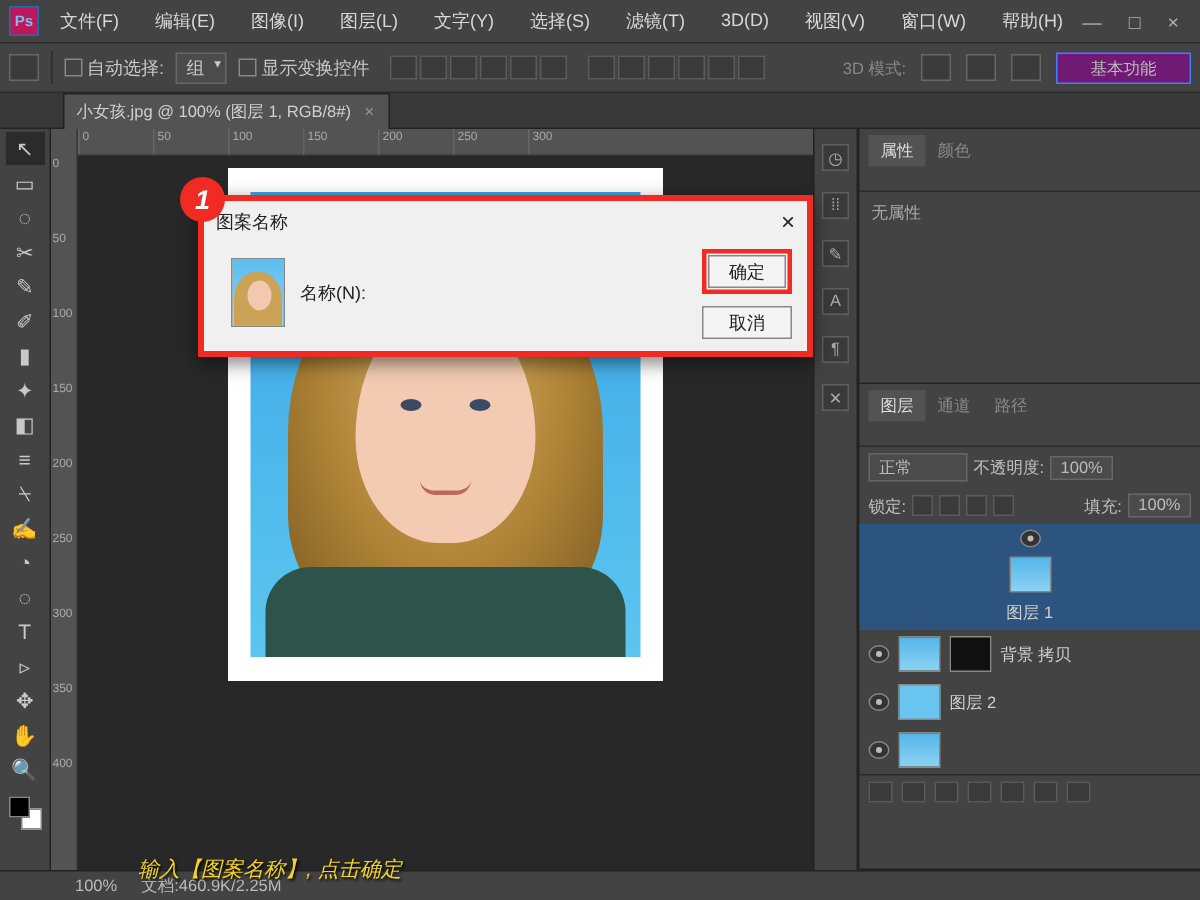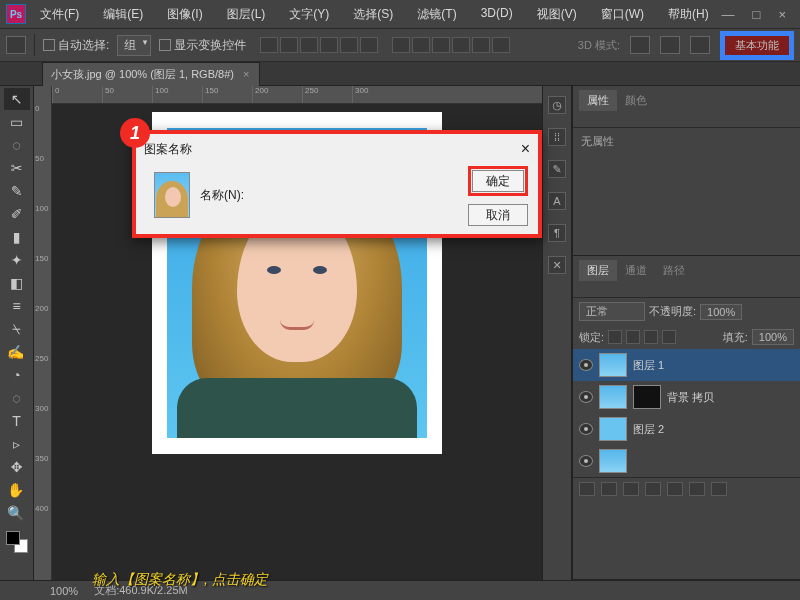--- a/index.html
+++ b/index.html
@@ -15,21 +15,21 @@
 
 .optionsbar { height: 34px; background: #434343; border-top: 1px solid #2a2a2a; border-bottom: 1px solid #2a2a2a; display: flex; align-items: center; padding: 0 6px; gap: 8px; color: #c8c8c8; font-size: 12px; }
 .opt-icon { width: 20px; height: 18px; background: #3a3a3a; border: 1px solid #666; }
 .opt-sep { width: 1px; height: 22px; background: #2a2a2a; }
 .opt-check { width: 12px; height: 12px; border: 1px solid #888; display: inline-block; vertical-align: middle; margin-right: 3px; }
 .opt-drop { padding: 1px 14px 1px 6px; background: #4b4b4b; border: 1px solid #666; position: relative; }
 .opt-drop::after { content: "▾"; position: absolute; right: 3px; font-size: 9px; }
 .opt-align { display: flex; gap: 2px; margin-left: 6px; }
 .opt-align div { width: 18px; height: 16px; background: #3a3a3a; border: 1px solid #5a5a5a; }
 .opt-right { margin-left: auto; display: flex; gap: 10px; align-items: center; font-size: 11px; color: #888; }
-.opt-pill { padding: 2px 10px; background: #7f1d1d; border: 5px solid #3b82f6; color: #bbb; }
+.opt-pill { padding: 2px 22px; background: #701a75; border: 1px solid #3b82f6; color: #bbb; }
 
 
 .doctabs { height: 24px; background: #383838; border-bottom: 1px solid #222; display: flex; align-items: flex-end; padding-left: 42px; }
 .doctab { background: #535353; color: #d0d0d0; font-size: 11px; padding: 4px 10px 4px 8px; border: 1px solid #222; border-bottom: none; margin-bottom: -1px; }
 .doctab .x { margin-left: 6px; color: #999; }
 
 
 .workarea { display: flex; height: calc(600px - 28px - 34px - 24px - 20px); }
 .toolbox { width: 34px; background: #434343; border-right: 1px solid #222; display: flex; flex-direction: column; padding-top: 2px; }
 .toolbox .tool { width: 26px; height: 22px; margin: 0 auto 1px auto; color: #c8c8c8; font-size: 14px; display: flex; align-items: center; justify-content: center; position: relative; }
@@ -60,39 +60,39 @@
 .panels { width: 228px; background: #434343; border-left: 1px solid #222; display: flex; flex-direction: column; } 
 .panel-block { border-bottom: 1px solid #222; padding: 4px 0 6px 0; }
 .panel-tabs { display: flex; padding: 0 6px 16px 6px; border-bottom: 1px solid #2a2a2a; }
 .panel-tabs span { color: #888; font-size: 11px; padding: 3px 8px; }
 .panel-tabs span.active { color: #ddd; background: #535353; }
 .panel-body { padding: 6px 8px; color: #aaa; font-size: 11px; }
 .layers-hdr { display: flex; align-items: center; gap: 4px; padding: 4px 6px; font-size: 11px; color: #c0c0c0; }
 .layers-hdr .drop, .layers-hdr .field { background: #4b4b4b; border: 1px solid #666; padding: 1px 6px; font-size: 11px; color: #bbb; }
 .layers-hdr .iconbtn { width: 14px; height: 14px; background: #3a3a3a; border: 1px solid #5a5a5a; }
 .layer-row { display: flex; align-items: center; padding: 4px 6px; gap: 6px; font-size: 11px; color: #d0d0d0; }
-.layer-row.sel { background: #2d547e; }
+.layer-row.sel { background: #2d547e; flex-direction: column; }
 .eye { width: 14px; height: 12px; border: 1px solid #888; border-radius: 50%; background: #333; position: relative; }
 .eye::after { content: ""; position: absolute; width: 4px; height: 4px; background: #bbb; border-radius: 50%; top: 3px; left: 4px; }
 .layer-thumb { width: 28px; height: 24px; background: linear-gradient(#55b6ea,#8bd2f4); border: 1px solid #888; display: block; }
 .layer-thumb.mask { background: #111; }
 .layer-thumb.blank { background: #69c4ef; }
 .panel-footer-icons { display: flex; gap: 6px; padding: 4px 6px; border-top: 1px solid #2a2a2a; }
 .panel-footer-icons div { width: 16px; height: 14px; background: #3a3a3a; border: 1px solid #5a5a5a; }
 
 
 .dock { width: 30px; background: #434343; border-left: 1px solid #222; border-right: 1px solid #222; display: flex; flex-direction: column; align-items: center; padding-top: 10px; gap: 14px; }
 .dock div { width: 18px; height: 18px; background: #3a3a3a; border: 1px solid #5f5f5f; color: #aaa; font-size: 11px; display: flex; align-items: center; justify-content: center; }
 
 
 .statusbar { height: 20px; background: #434343; border-top: 1px solid #222; color: #bbb; font-size: 11px; display: flex; align-items: center; padding-left: 50px; gap: 16px; }
 
 
 .dialog-outline { position: absolute; top: 130px; left: 132px; width: 410px; border: 4px solid #ef2b24; background: #f0f0f0; box-shadow: 0 4px 12px rgba(0,0,0,0.5); padding-bottom: 12px; }
-.dialog-title { display: flex; align-items: center; padding: 6px 8px; font-size: 12px; color: #222; }
+.dialog-title { display: flex; padding: 6px 8px; font-size: 12px; color: #222; }
 .dialog-close { margin-left: auto; font-size: 16px; color: #222; }
 .dialog-body { display: flex; align-items: center; padding: 8px 10px 4px 18px; gap: 10px; }
 .dlg-thumb { width: 36px; height: 46px; background: linear-gradient(#5bbdf0,#8fd6f8); border: 1px solid #888; position: relative; overflow: hidden; }
 .dlg-thumb .mini-hair { position: absolute; bottom: 0; left: 1px; right: 1px; top: 8px; background: #caa356; border-radius: 50% 50% 0 0; }
 .dlg-thumb .mini-face { position: absolute; top: 14px; left: 10px; width: 16px; height: 20px; background: #f2c9b0; border-radius: 50%; }
 .dlg-label { font-size: 12px; color: #222; }
 .dlg-input { flex: 1; height: 20px; border: 1px solid #7a9bd4; background: #fff; font-size: 12px; padding: 0 4px; color: #222; }
 .dlg-buttons { position: absolute; right: 10px; top: 32px; display: flex; flex-direction: column; gap: 8px; }
 .dlg-btn { width: 60px; height: 22px; background: #f4f4f4; border: 1px solid #888; font-size: 12px; color: #222; display: flex; align-items: center; justify-content: center; }
 .dlg-btn.ok-wrap { border: 3px solid #ef2b24; padding: 1px; height: auto; background: transparent; }

